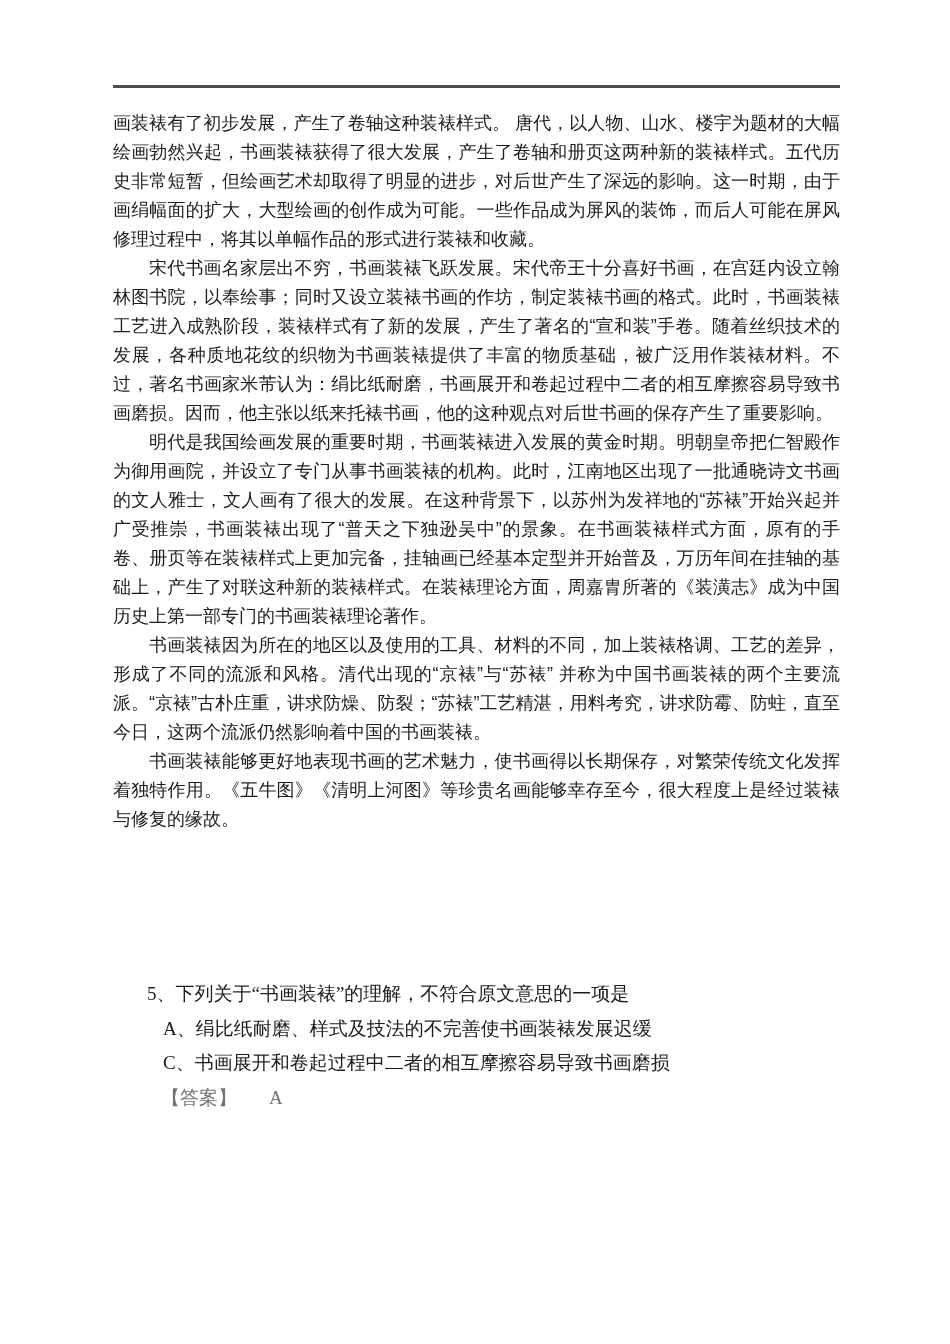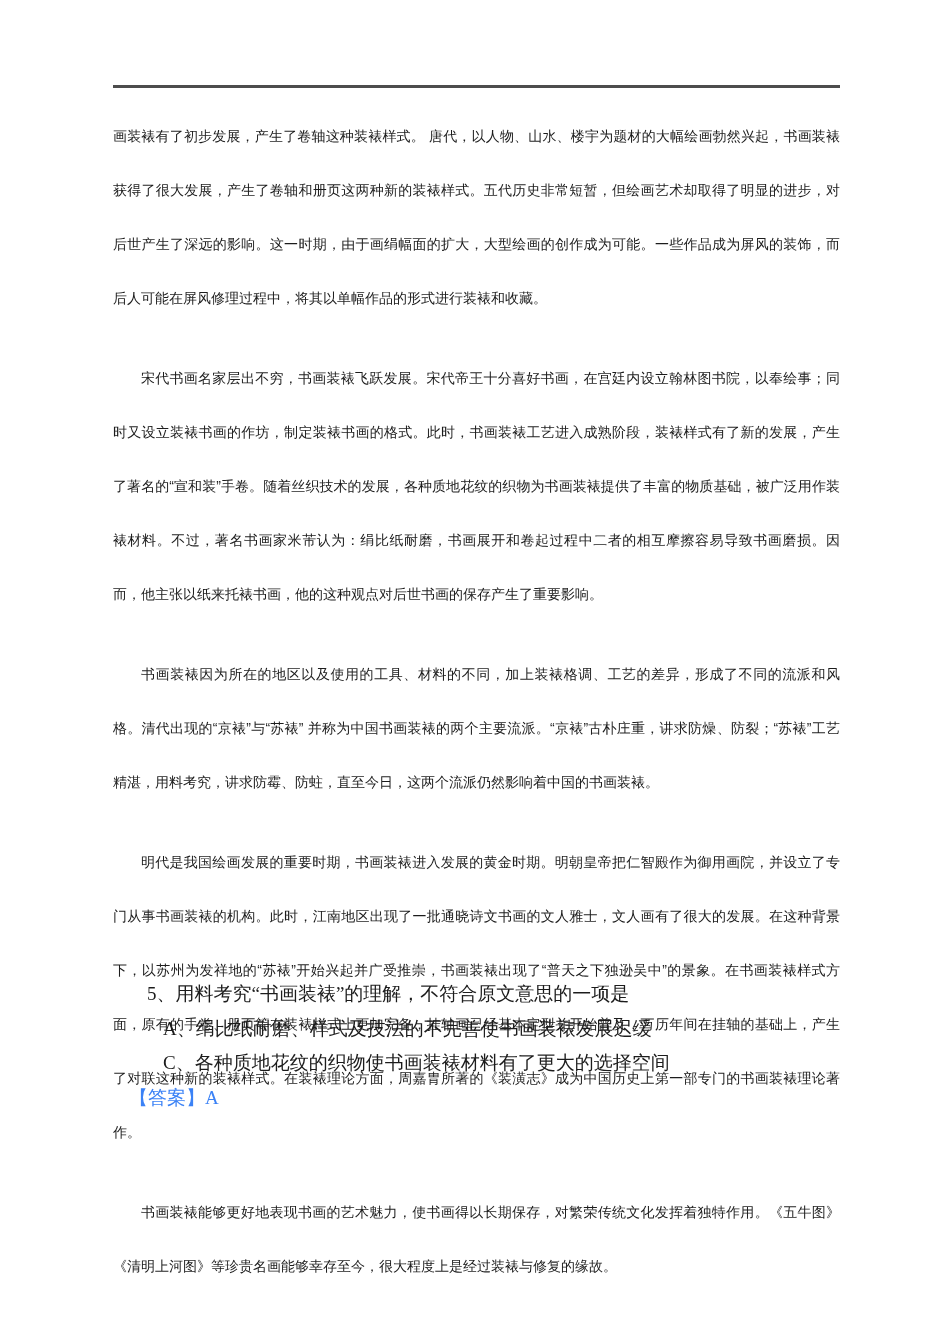--- a/index.html
+++ b/index.html
@@ -21,65 +21,65 @@
     width: 727px;
     height: 3px;
     background: #4d4d4d;
   }
   .article {
     position: absolute;
     left: 113px;
     top: 109px;
     width: 727px;
     font-family: "Liberation Sans", "DejaVu Sans", sans-serif;
-    font-size: 14px;
-    line-height: 54px;
+    font-size: 18px;
+    line-height: 29px;
     color: #1c1c1c;
     text-align: justify;
   }
   .para { margin: 0; }
-  .para.indent { text-indent: 2em; margin-top: 26px; }
+  .para.indent { text-indent: 2em; }
   .question {
     position: absolute;
     left: 113px;
     top: 977px;
     width: 727px;
     font-family: "Liberation Serif", "DejaVu Serif", serif;
     font-size: 19px;
     line-height: 34.5px;
     color: #1c1c1c;
   }
   .q-stem   { padding-left: 34px; }
   .q-option { padding-left: 50px; }
   .q-answer, .q-analysis { padding-left: 16px; }
-  .red { color: #3b82f6; }
+  .red { color: #737373; margin-left: 32px; }
 </style>
 </head>
 <body>
 
 <div class="page">
 
   <div class="top-rule"></div>
 
   <div class="article">
     <p class="para">画装裱有了初步发展，产生了卷轴这种装裱样式。 唐代，以人物、山水、楼宇为题材的大幅绘画勃然兴起，书画装裱获得了很大发展，产生了卷轴和册页这两种新的装裱样式。五代历史非常短暂，但绘画艺术却取得了明显的进步，对后世产生了深远的影响。这一时期，由于画绢幅面的扩大，大型绘画的创作成为可能。一些作品成为屏风的装饰，而后人可能在屏风修理过程中，将其以单幅作品的形式进行装裱和收藏。</p>
     <p class="para indent">宋代书画名家层出不穷，书画装裱飞跃发展。宋代帝王十分喜好书画，在宫廷内设立翰林图书院，以奉绘事；同时又设立装裱书画的作坊，制定装裱书画的格式。此时，书画装裱工艺进入成熟阶段，装裱样式有了新的发展，产生了著名的“宣和装”手卷。随着丝织技术的发展，各种质地花纹的织物为书画装裱提供了丰富的物质基础，被广泛用作装裱材料。不过，著名书画家米芾认为：绢比纸耐磨，书画展开和卷起过程中二者的相互摩擦容易导致书画磨损。因而，他主张以纸来托裱书画，他的这种观点对后世书画的保存产生了重要影响。</p>
+    <p class="para indent">明代是我国绘画发展的重要时期，书画装裱进入发展的黄金时期。明朝皇帝把仁智殿作为御用画院，并设立了专门从事书画装裱的机构。此时，江南地区出现了一批通晓诗文书画的文人雅士，文人画有了很大的发展。在这种背景下，以苏州为发祥地的“苏裱”开始兴起并广受推崇，书画装裱出现了“普天之下独逊吴中”的景象。在书画装裱样式方面，原有的手卷、册页等在装裱样式上更加完备，挂轴画已经基本定型并开始普及，万历年间在挂轴的基础上，产生了对联这种新的装裱样式。在装裱理论方面，周嘉胄所著的《装潢志》成为中国历史上第一部专门的书画装裱理论著作。</p>
     <p class="para indent">书画装裱因为所在的地区以及使用的工具、材料的不同，加上装裱格调、工艺的差异，形成了不同的流派和风格。清代出现的“京裱”与“苏裱” 并称为中国书画装裱的两个主要流派。“京裱”古朴庄重，讲求防燥、防裂；“苏裱”工艺精湛，用料考究，讲求防霉、防蛀，直至今日，这两个流派仍然影响着中国的书画装裱。</p>
-    <p class="para indent">明代是我国绘画发展的重要时期，书画装裱进入发展的黄金时期。明朝皇帝把仁智殿作为御用画院，并设立了专门从事书画装裱的机构。此时，江南地区出现了一批通晓诗文书画的文人雅士，文人画有了很大的发展。在这种背景下，以苏州为发祥地的“苏裱”开始兴起并广受推崇，书画装裱出现了“普天之下独逊吴中”的景象。在书画装裱样式方面，原有的手卷、册页等在装裱样式上更加完备，挂轴画已经基本定型并开始普及，万历年间在挂轴的基础上，产生了对联这种新的装裱样式。在装裱理论方面，周嘉胄所著的《装潢志》成为中国历史上第一部专门的书画装裱理论著作。</p>
     <p class="para indent">书画装裱能够更好地表现书画的艺术魅力，使书画得以长期保存，对繁荣传统文化发挥着独特作用。《五牛图》《清明上河图》等珍贵名画能够幸存至今，很大程度上是经过装裱与修复的缘故。</p>
   </div>
 
   <div class="question">
     <div class="q-stem">
-      <span>5、</span><span>用料考究“书画装裱”的理解，不符合原文意思的一项是</span>
+      <span>5、</span><span>下列关于“书画装裱”的理解，不符合原文意思的一项是</span>
     </div>
     <div class="q-option">
       <span>A、</span><span>绢比纸耐磨、样式及技法的不完善使书画装裱发展迟缓</span>
     </div>
     <div class="q-option">
-      <span>C、</span><span>各种质地花纹的织物使书画装裱材料有了更大的选择空间</span>
+      <span>C、</span><span>书画展开和卷起过程中二者的相互摩擦容易导致书画磨损</span>
     </div>
     <div class="q-answer">
       <span class="red">【答案】</span><span class="red">A</span>
     </div>
   </div>
 
 </div>
 
 </body></html>

